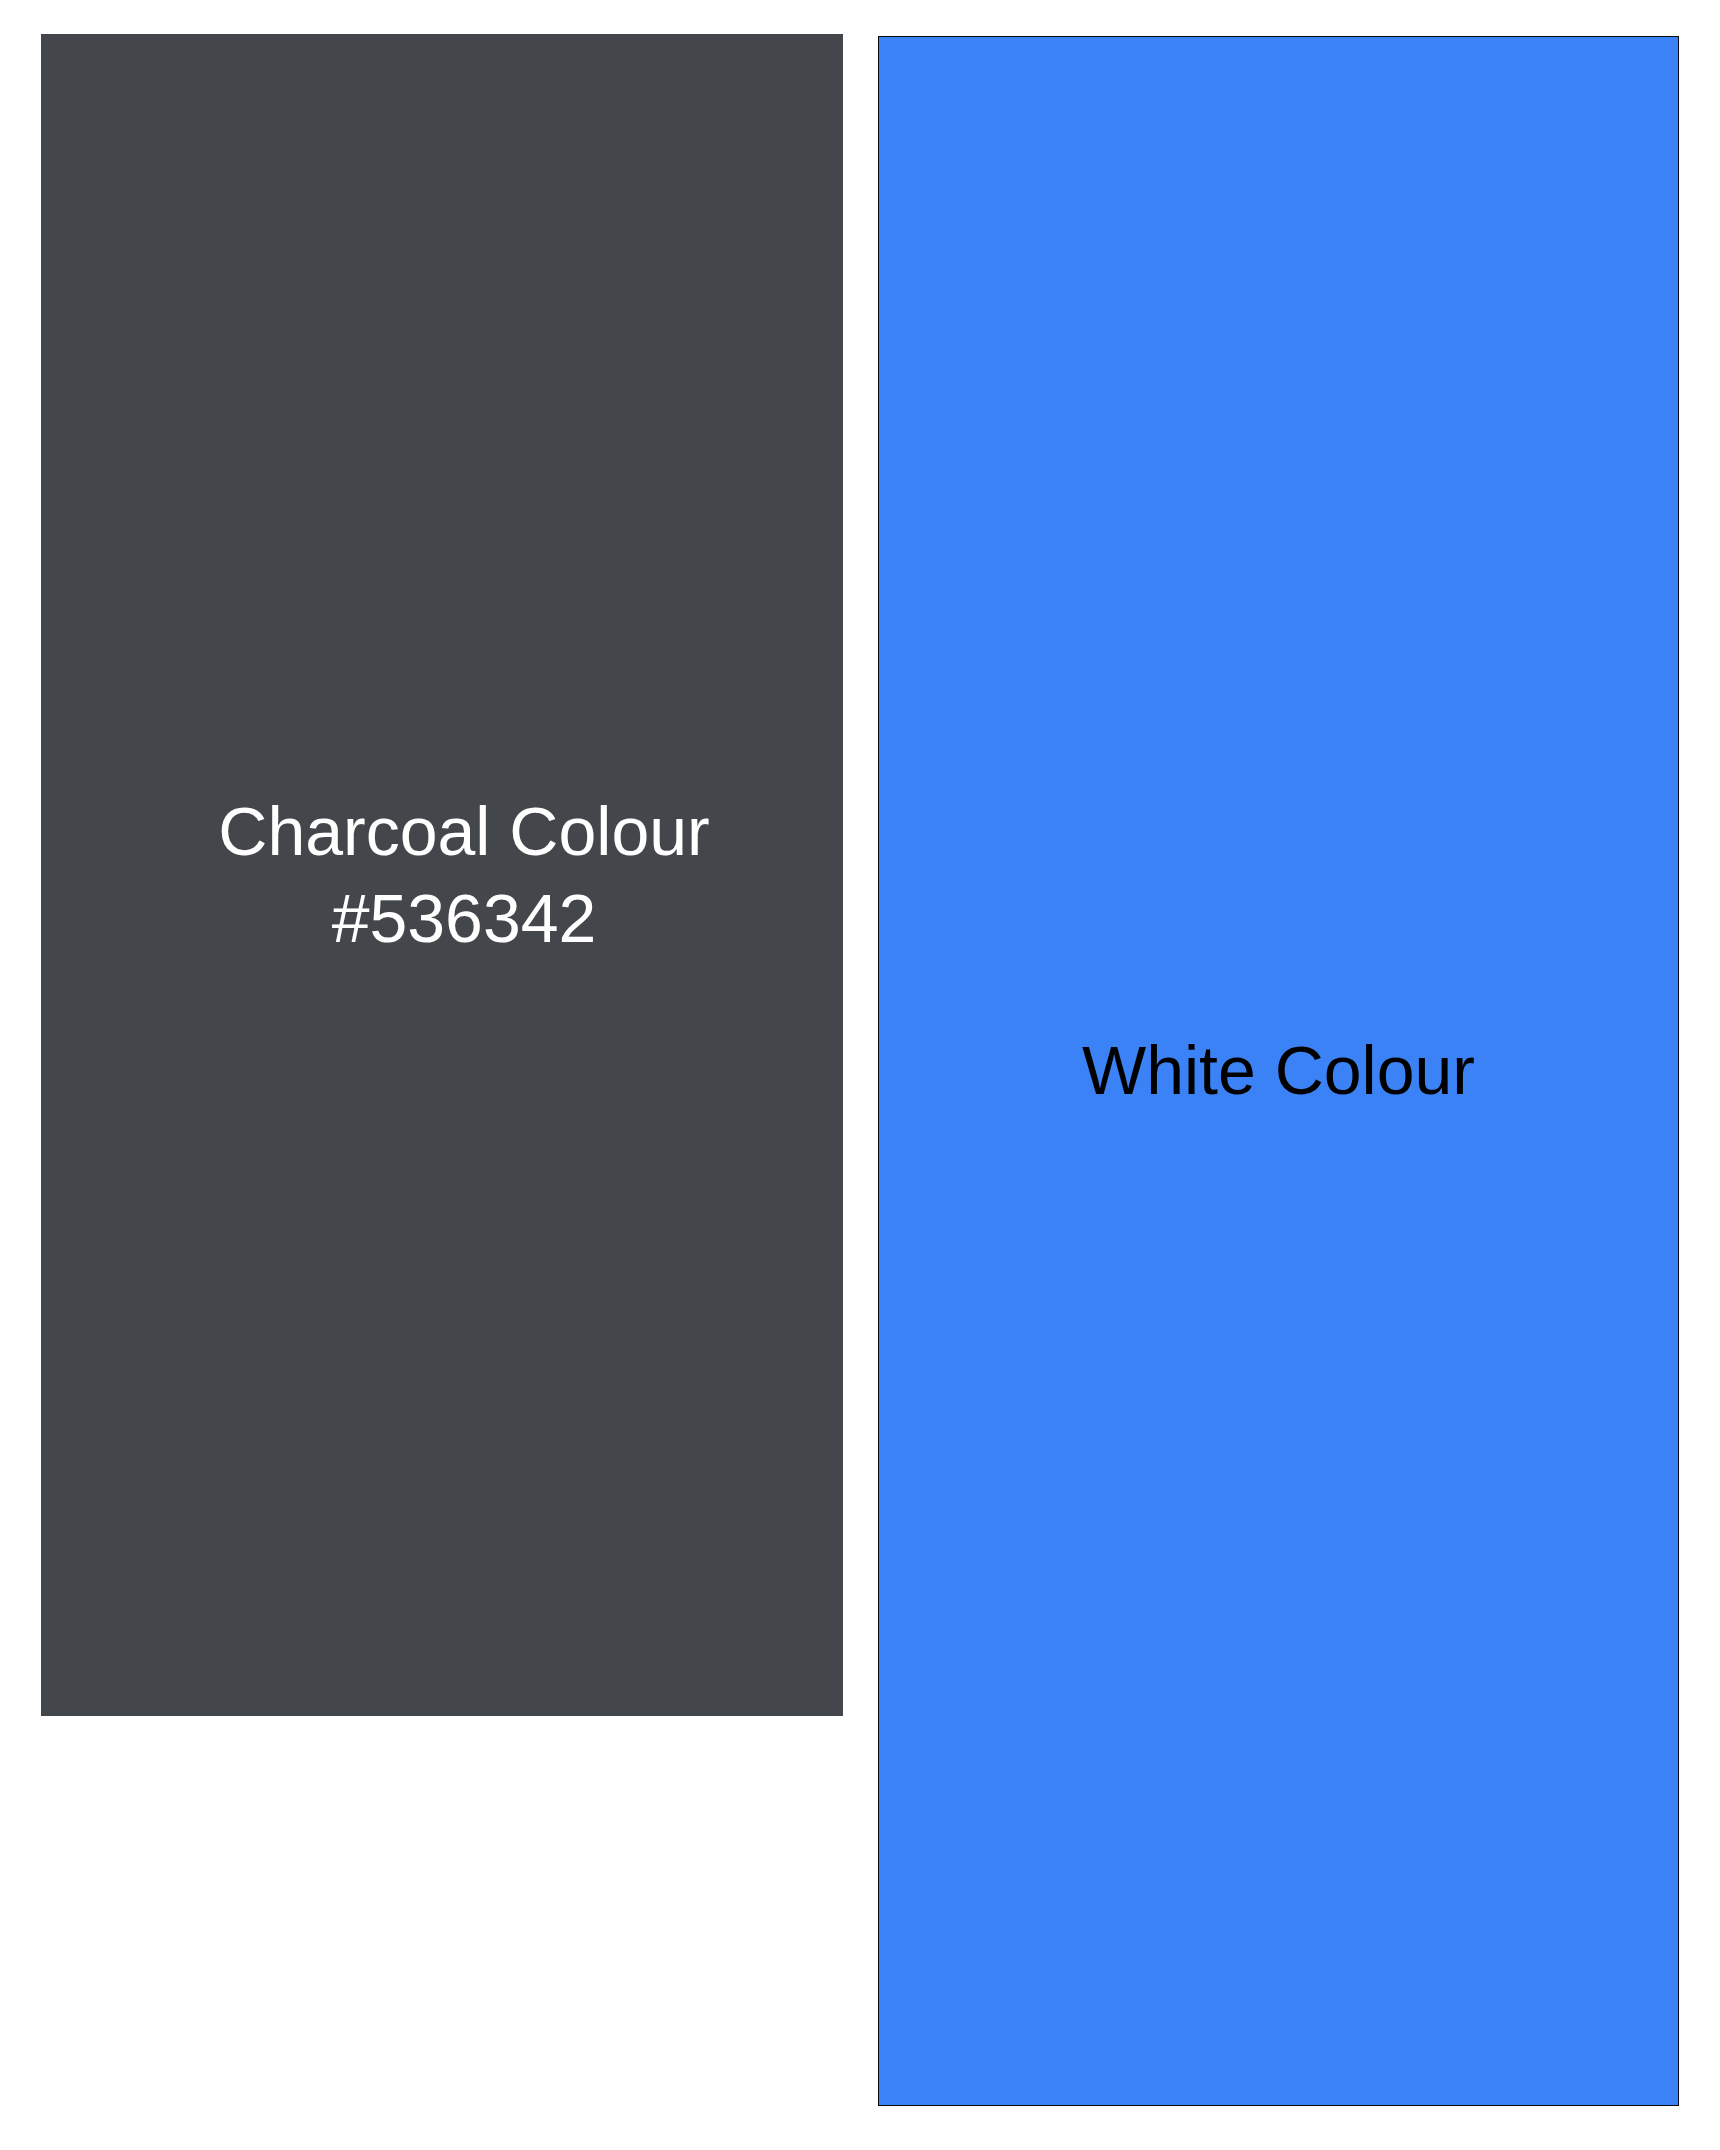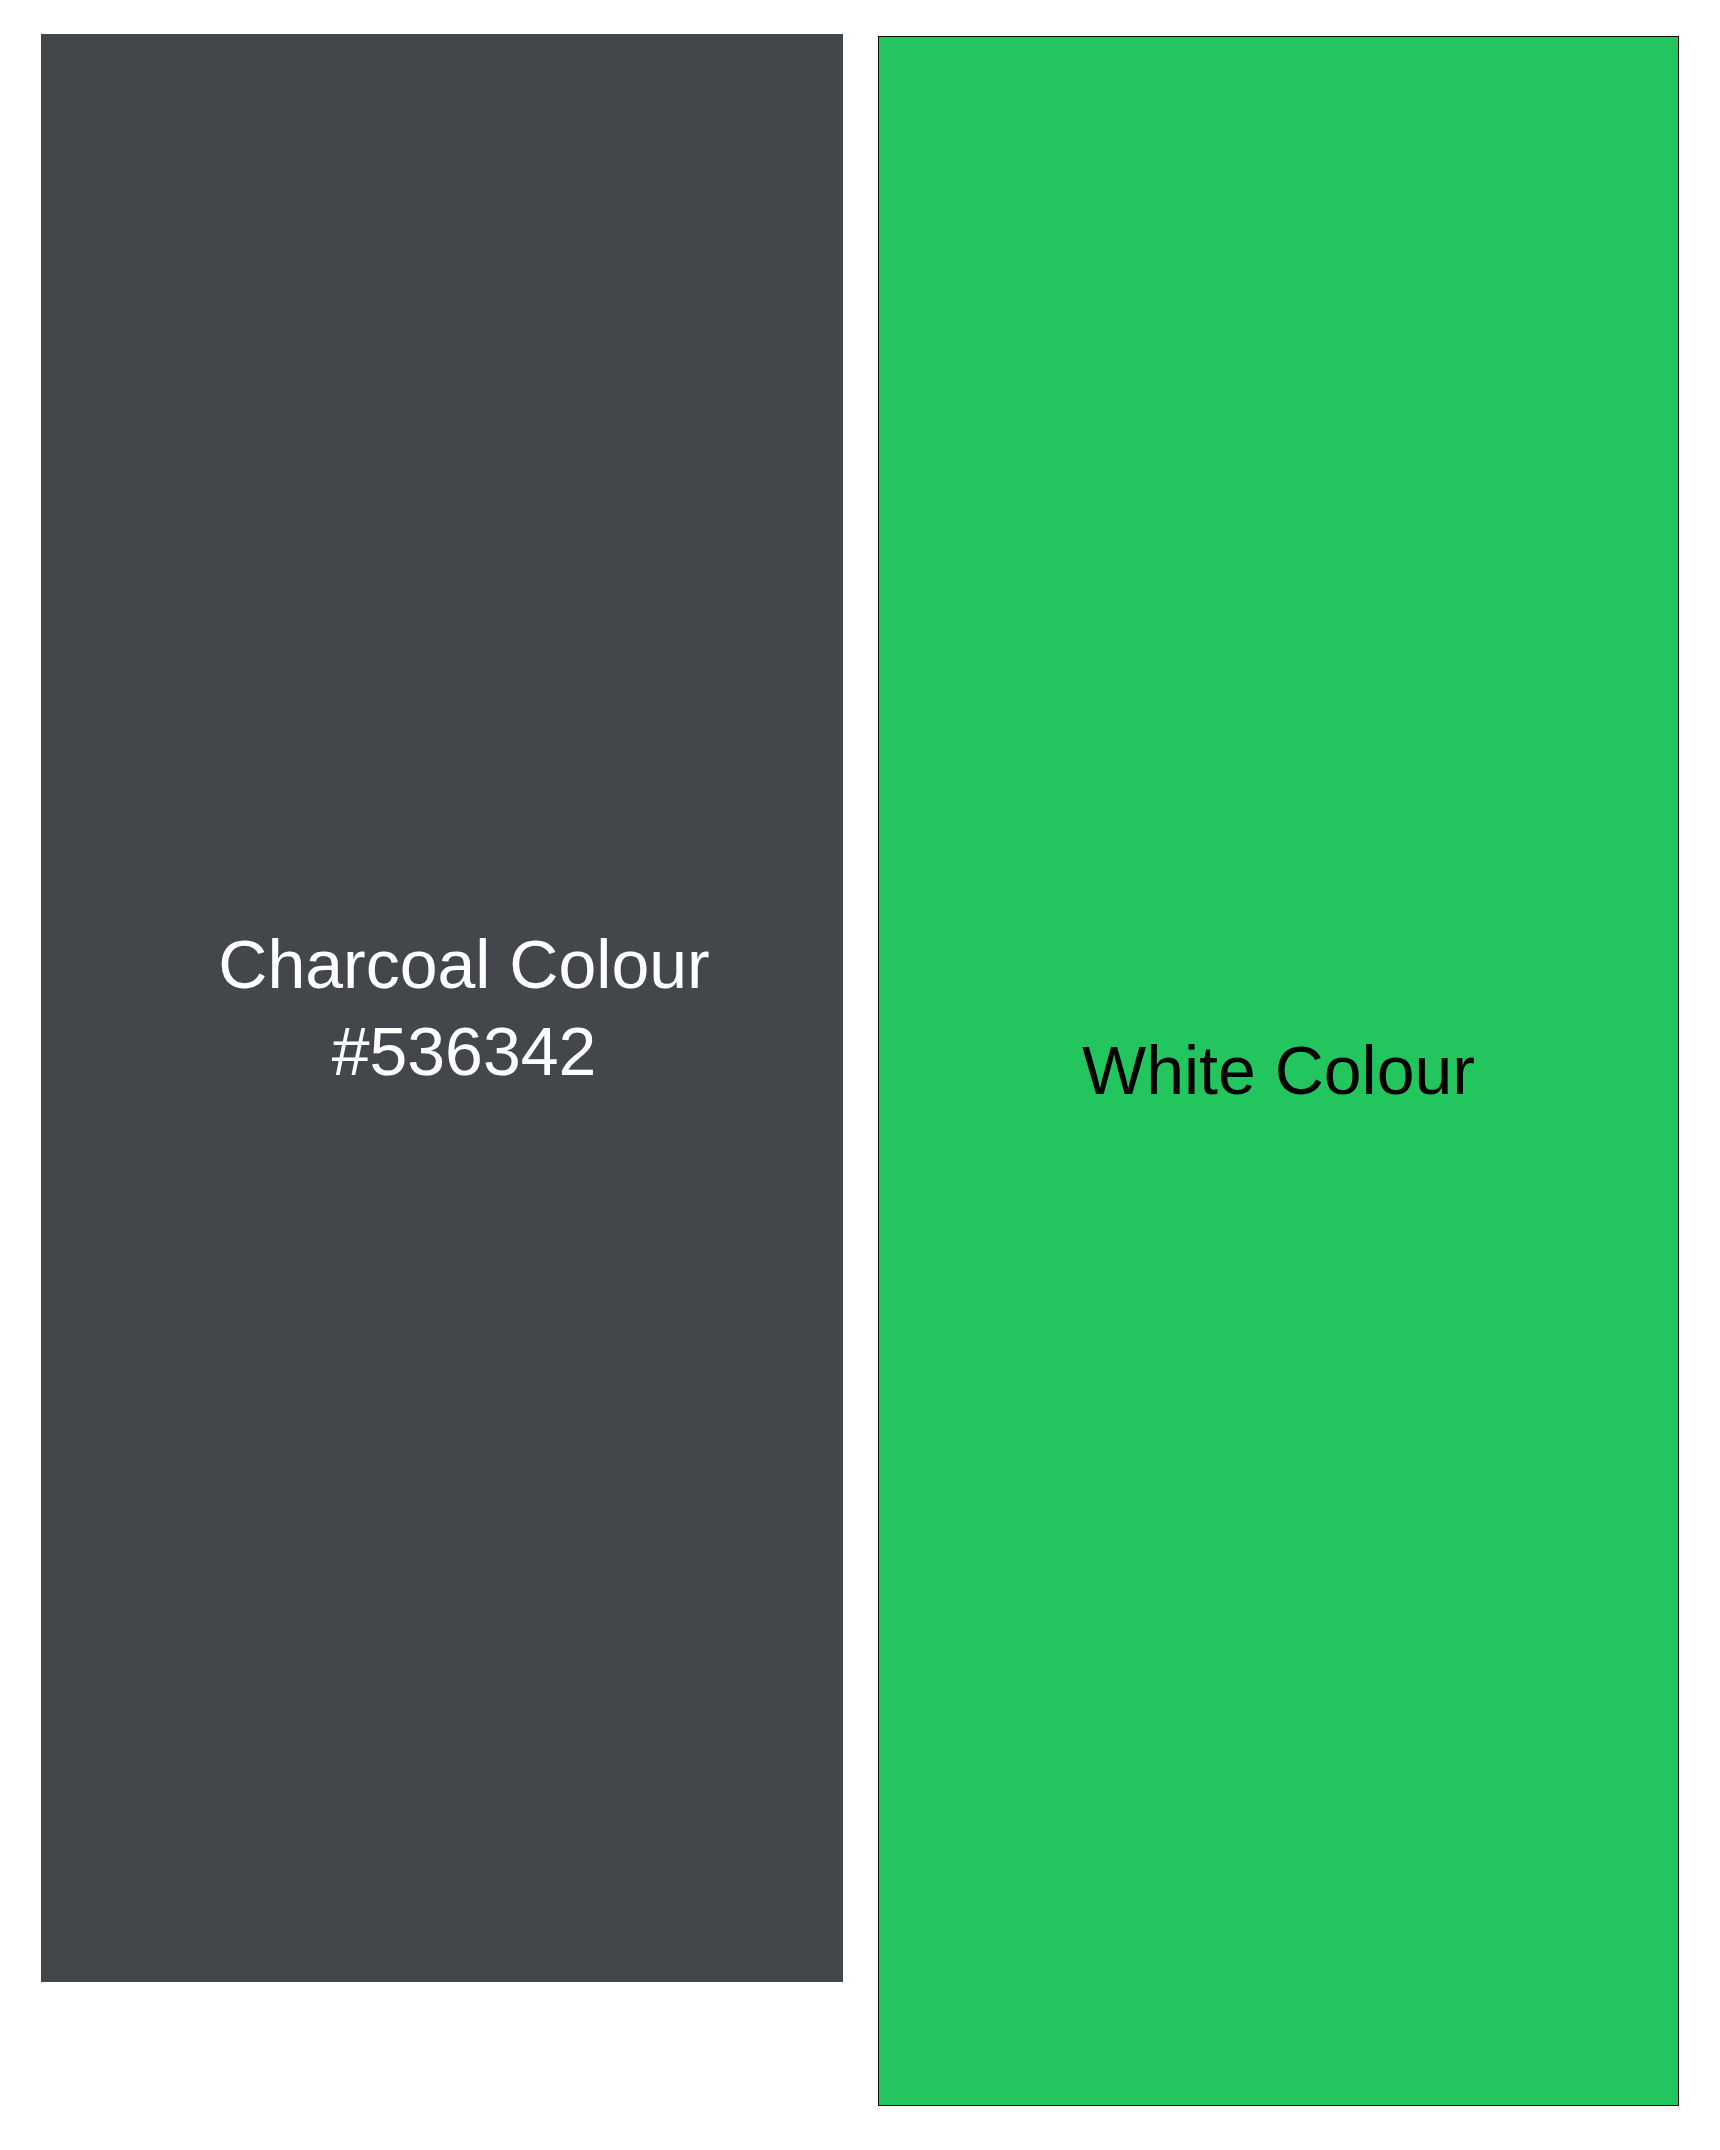--- a/index.html
+++ b/index.html
@@ -28,33 +28,33 @@
     flex-direction: column;
     align-items: center;
     justify-content: center;
   }
 
   
   #panel-charcoal {
     left: 41px;
     top: 34px;
     width: 802px;
-    height: 1948px;
+    height: 1682px;
     background: #43474C;
     border: none;
     padding-left: 44px;
   }
 
   
   #panel-white {
     left: 878px;
     top: 36px;
     width: 801px;
     height: 2070px;
-    background: #22c55e;
+    background: #3b82f6;
     border: 1.4px solid #0B0B0B;
   }
 
   .swatch-label-block {
     width: 100%;
     text-align: center;
     line-height: 1.28;
     user-select: none;
   }
 

